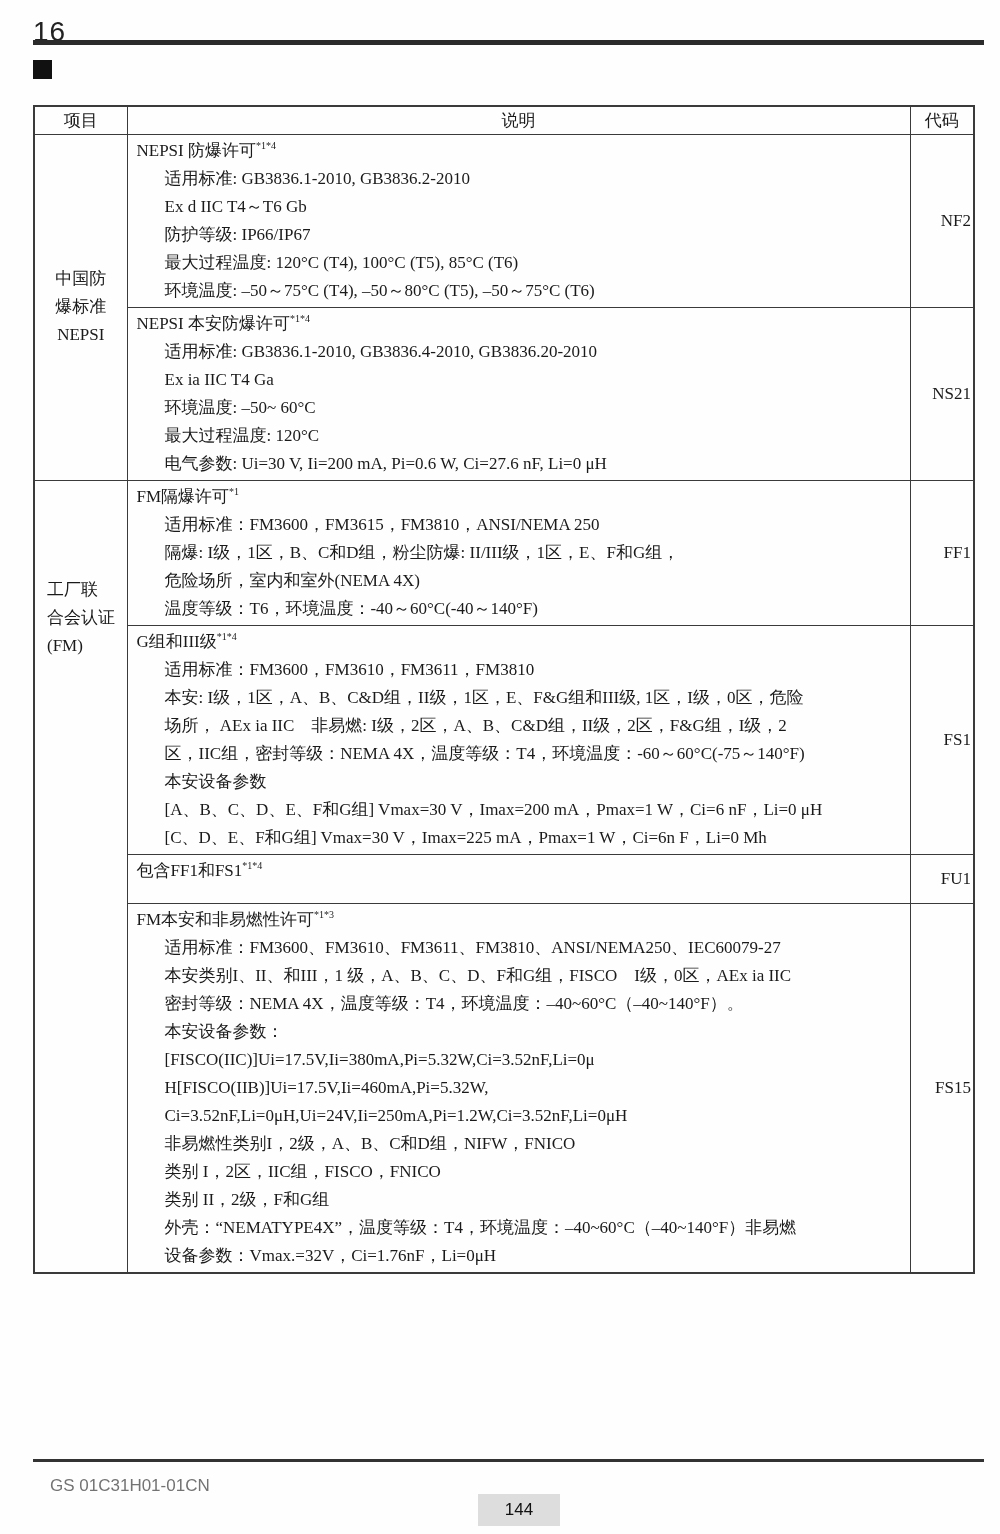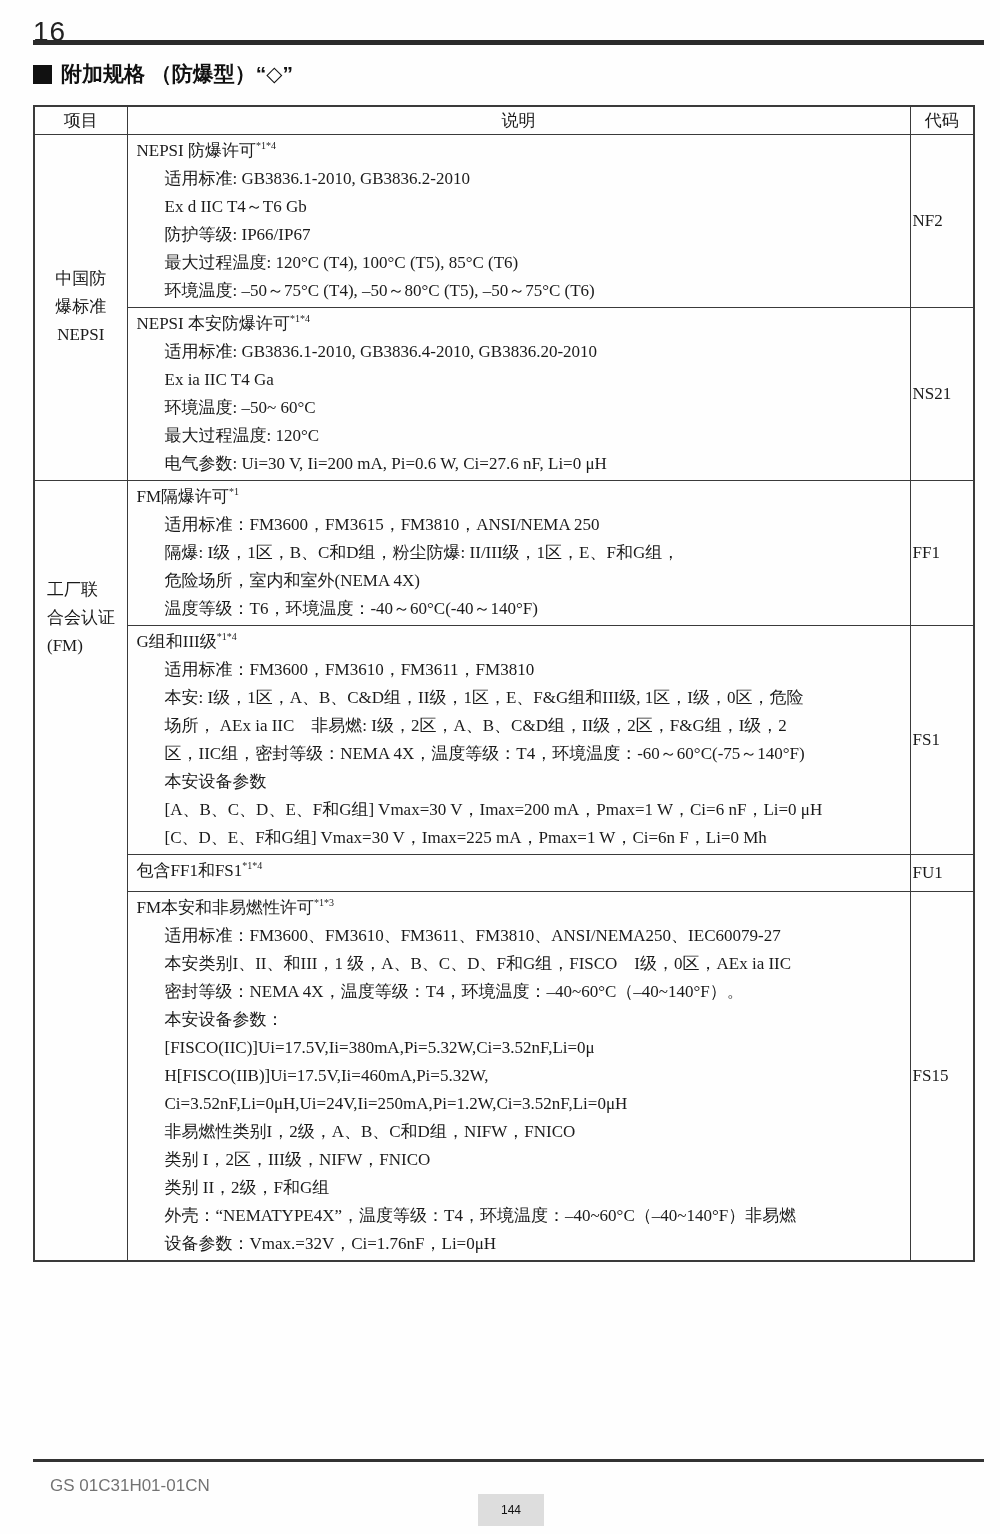--- a/index.html
+++ b/index.html
@@ -22,38 +22,37 @@
   table.spec th, table.spec td { border:1px solid #3a3a3a; }
   table.spec { border:2px solid #3a3a3a; }
   table.spec th { font-weight:normal; font-size:17px; height:28px; text-align:center; padding:0 10px; }
   .item-cell { font-size:17px; line-height:28px;margin-top:6px; }
   .item-cell.g0 { vertical-align:middle; text-align:center; }
   .item-cell.g1 { vertical-align:top; text-align:left; padding:95px 2px 0 12px; }
   .desc-cell { vertical-align:top; padding:2px 6px 2px 5px;font-family:Liberation Serif, serif; }
   .desc-cell .line { line-height:28px; white-space:nowrap; padding-left:4px; }
   .desc-cell .line.indent { padding-left:32px; }
   .desc-cell sup { font-size:10px; vertical-align:super; line-height:0; }
-  .code-cell { vertical-align:middle; text-align:left; font-size:17px; padding:8px 2px; }
+  .code-cell { vertical-align:middle; text-align:right; font-size:17px; padding:14px 2px; }
 
   .footer-rule { position:absolute; left:33px; right:16px; top:1459px; height:3px; background:#333; }
   .footer-doc { position:absolute; left:50px; top:1476px; font-family:"Liberation Sans","DejaVu Sans",sans-serif;
     font-size:17px; color:#737373; }
-  .footer-page { position:absolute; left:478px; top:1494px; width:66px; height:32px; background:#ddd;
+  .footer-page { position:absolute; left:478px; top:1494px; width:82px; height:32px; background:#ddd;
     display:flex; align-items:center; justify-content:center;
-    font-family:"Liberation Sans","DejaVu Sans",sans-serif; font-size:12px; color:#111; }
+    font-family:"Liberation Sans","DejaVu Sans",sans-serif; font-size:17px; color:#111; }
 </style>
 </head>
 <body>
 
 <div class="chapter-num">16</div>
 <div class="top-rule"></div>
 
 <div class="section-heading">
   <span class="heading-square"></span>
-  <span>附加规格 （防爆型）“◇”</span>
 </div>
 
 <table class="spec">
   <colgroup>
       <col class="c-item">
       <col class="c-desc">
       <col class="c-code">
     </colgroup>
   <thead>
     <tr>
@@ -128,21 +127,21 @@
         <td class="desc-cell">
           <div class="line"><span>FM本安和非易燃性许可</span><sup>*1*3</sup></div>
           <div class="line indent"><span>适用标准：FM3600、FM3610、FM3611、FM3810、ANSI/NEMA250、IEC60079-27</span></div>
           <div class="line indent"><span>本安类别I、II、和III，1 级，A、B、C、D、F和G组，FISCO　I级，0区，AEx ia IIC</span></div>
           <div class="line indent"><span>密封等级：NEMA 4X，温度等级：T4，环境温度：–40~60°C（–40~140°F）。</span></div>
           <div class="line indent"><span>本安设备参数：</span></div>
           <div class="line indent"><span>[FISCO(IIC)]Ui=17.5V,Ii=380mA,Pi=5.32W,Ci=3.52nF,Li=0μ</span></div>
           <div class="line indent"><span>H[FISCO(IIB)]Ui=17.5V,Ii=460mA,Pi=5.32W,</span></div>
           <div class="line indent"><span>Ci=3.52nF,Li=0μH,Ui=24V,Ii=250mA,Pi=1.2W,Ci=3.52nF,Li=0μH</span></div>
           <div class="line indent"><span>非易燃性类别I，2级，A、B、C和D组，NIFW，FNICO</span></div>
-          <div class="line indent"><span>类别 I，2区，III级，NIFW，FNICO</span></div>
+          <div class="line indent"><span>类别 I，2区，IIC组，FISCO，FNICO</span></div>
           <div class="line indent"><span>类别 II，2级，F和G组</span></div>
           <div class="line indent"><span>外壳：“NEMATYPE4X”，温度等级：T4，环境温度：–40~60°C（–40~140°F）非易燃</span></div>
           <div class="line indent"><span>设备参数：Vmax.=32V，Ci=1.76nF，Li=0μH</span></div>
         </td>
         <td class="code-cell">FS15</td>
       </tr>
     </tbody>
 </table>
 
 <div class="footer-rule"></div>

